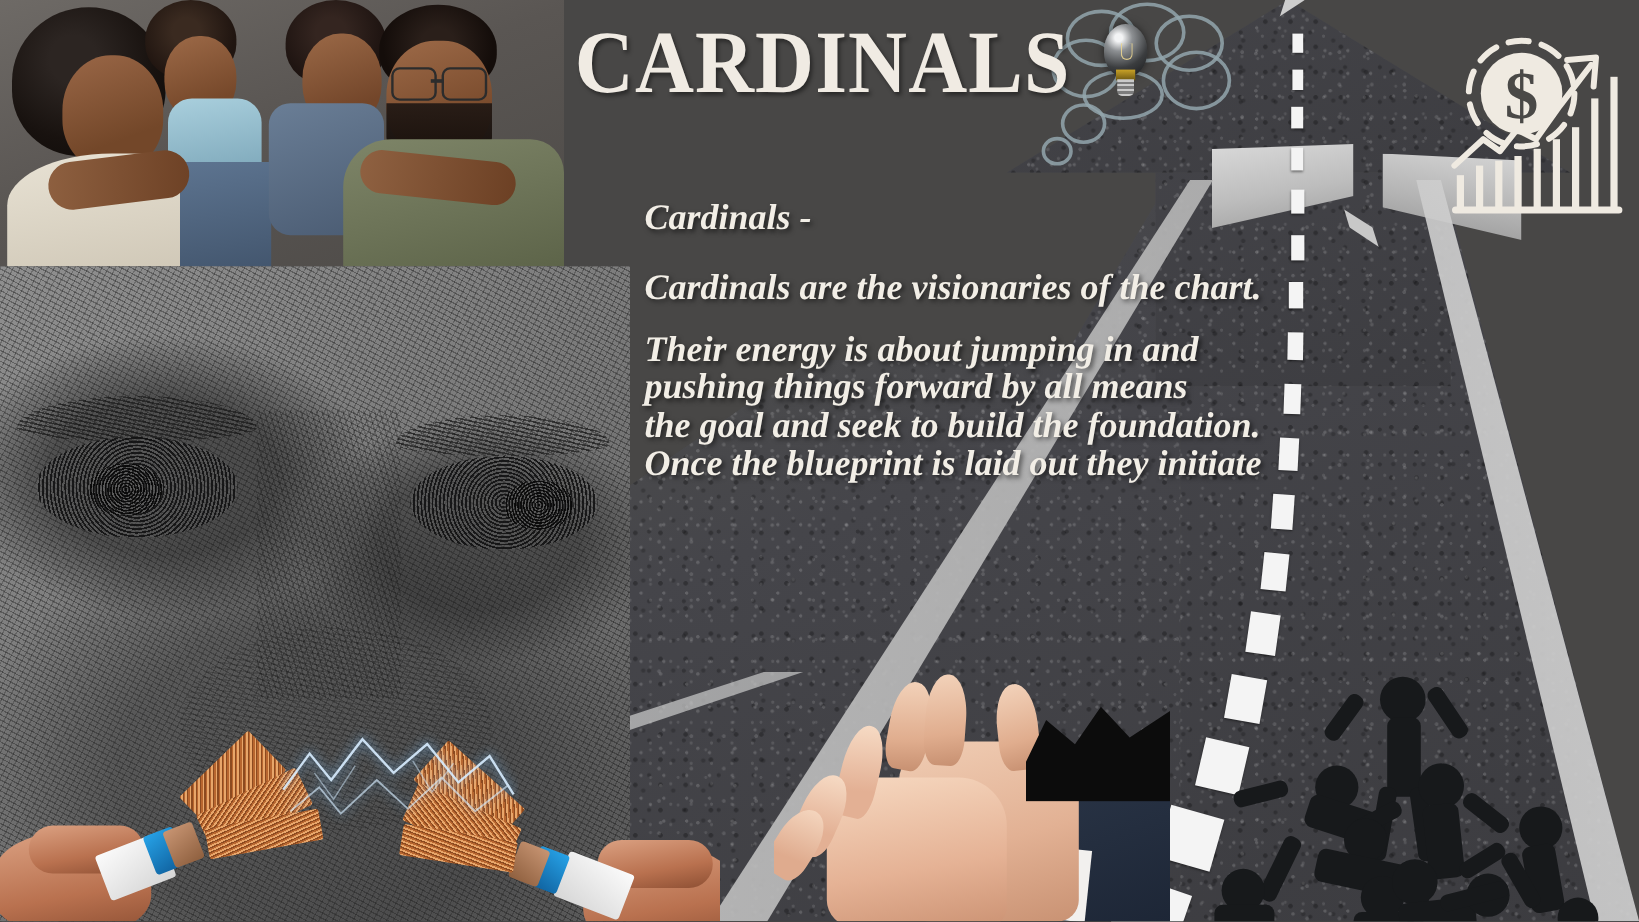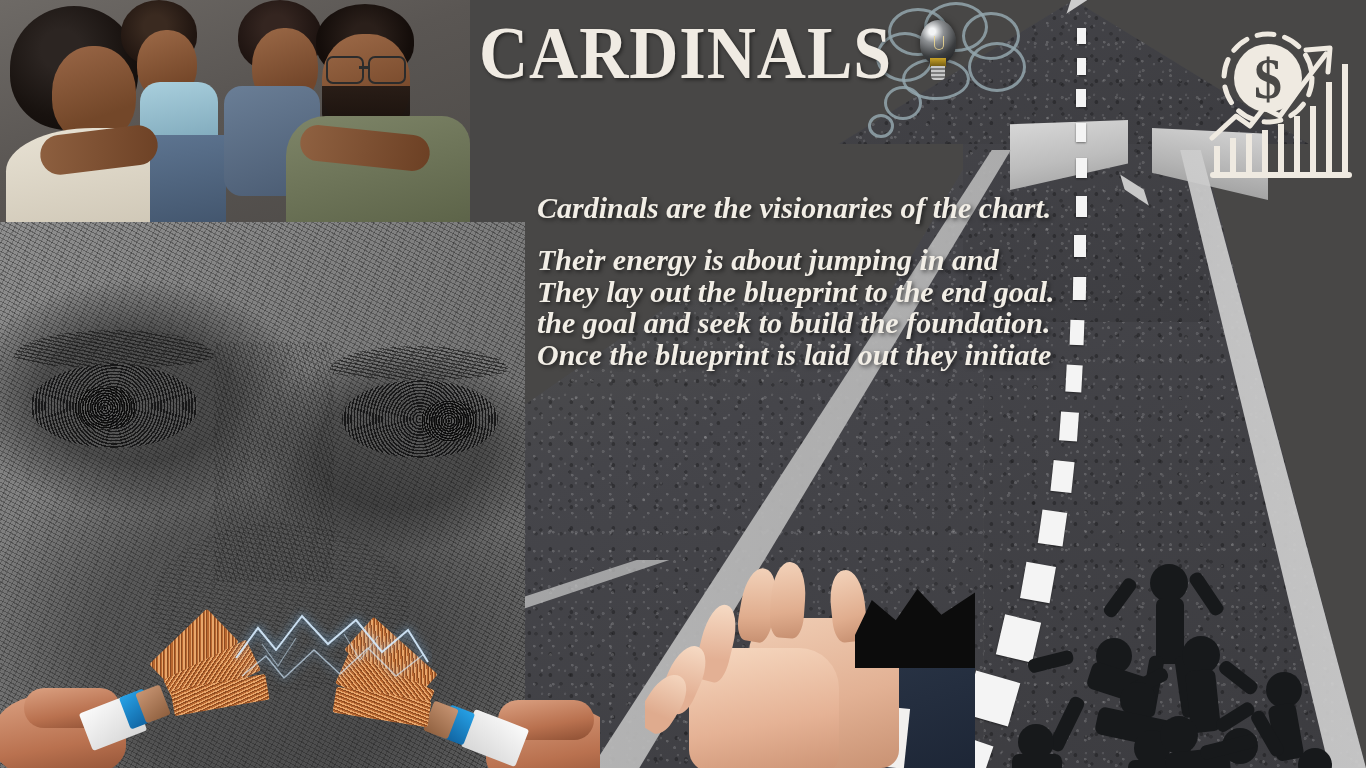--- a/index.html
+++ b/index.html
@@ -422,22 +422,23 @@
       <rect x="104" y="86" width="6" height="68"></rect>
       <rect x="120" y="62" width="6" height="92"></rect>
       <rect x="136" y="44" width="6" height="110"></rect>
       <rect x="4" y="152" width="142" height="6" rx="3"></rect>
     </g>
   </svg>
 
   <div id="title">CARDINALS</div>
 
   <div id="body-copy">
+    <span class="ln">Cardinals -</span>
     <span class="gap"></span>
     <span class="ln">Cardinals are the visionaries of the chart.</span>
     <span class="gap-s"></span>
     <span class="ln">Their energy is about jumping in and</span>
-    <span class="ln">They lay out the blueprint to the end goal.</span>
+    <span class="ln">pushing things forward by all means</span>
     <span class="ln">the goal and seek to build the foundation.</span>
     <span class="ln">Once the blueprint is laid out they initiate</span>
   </div>
 
 </div>
 
 </body></html>

